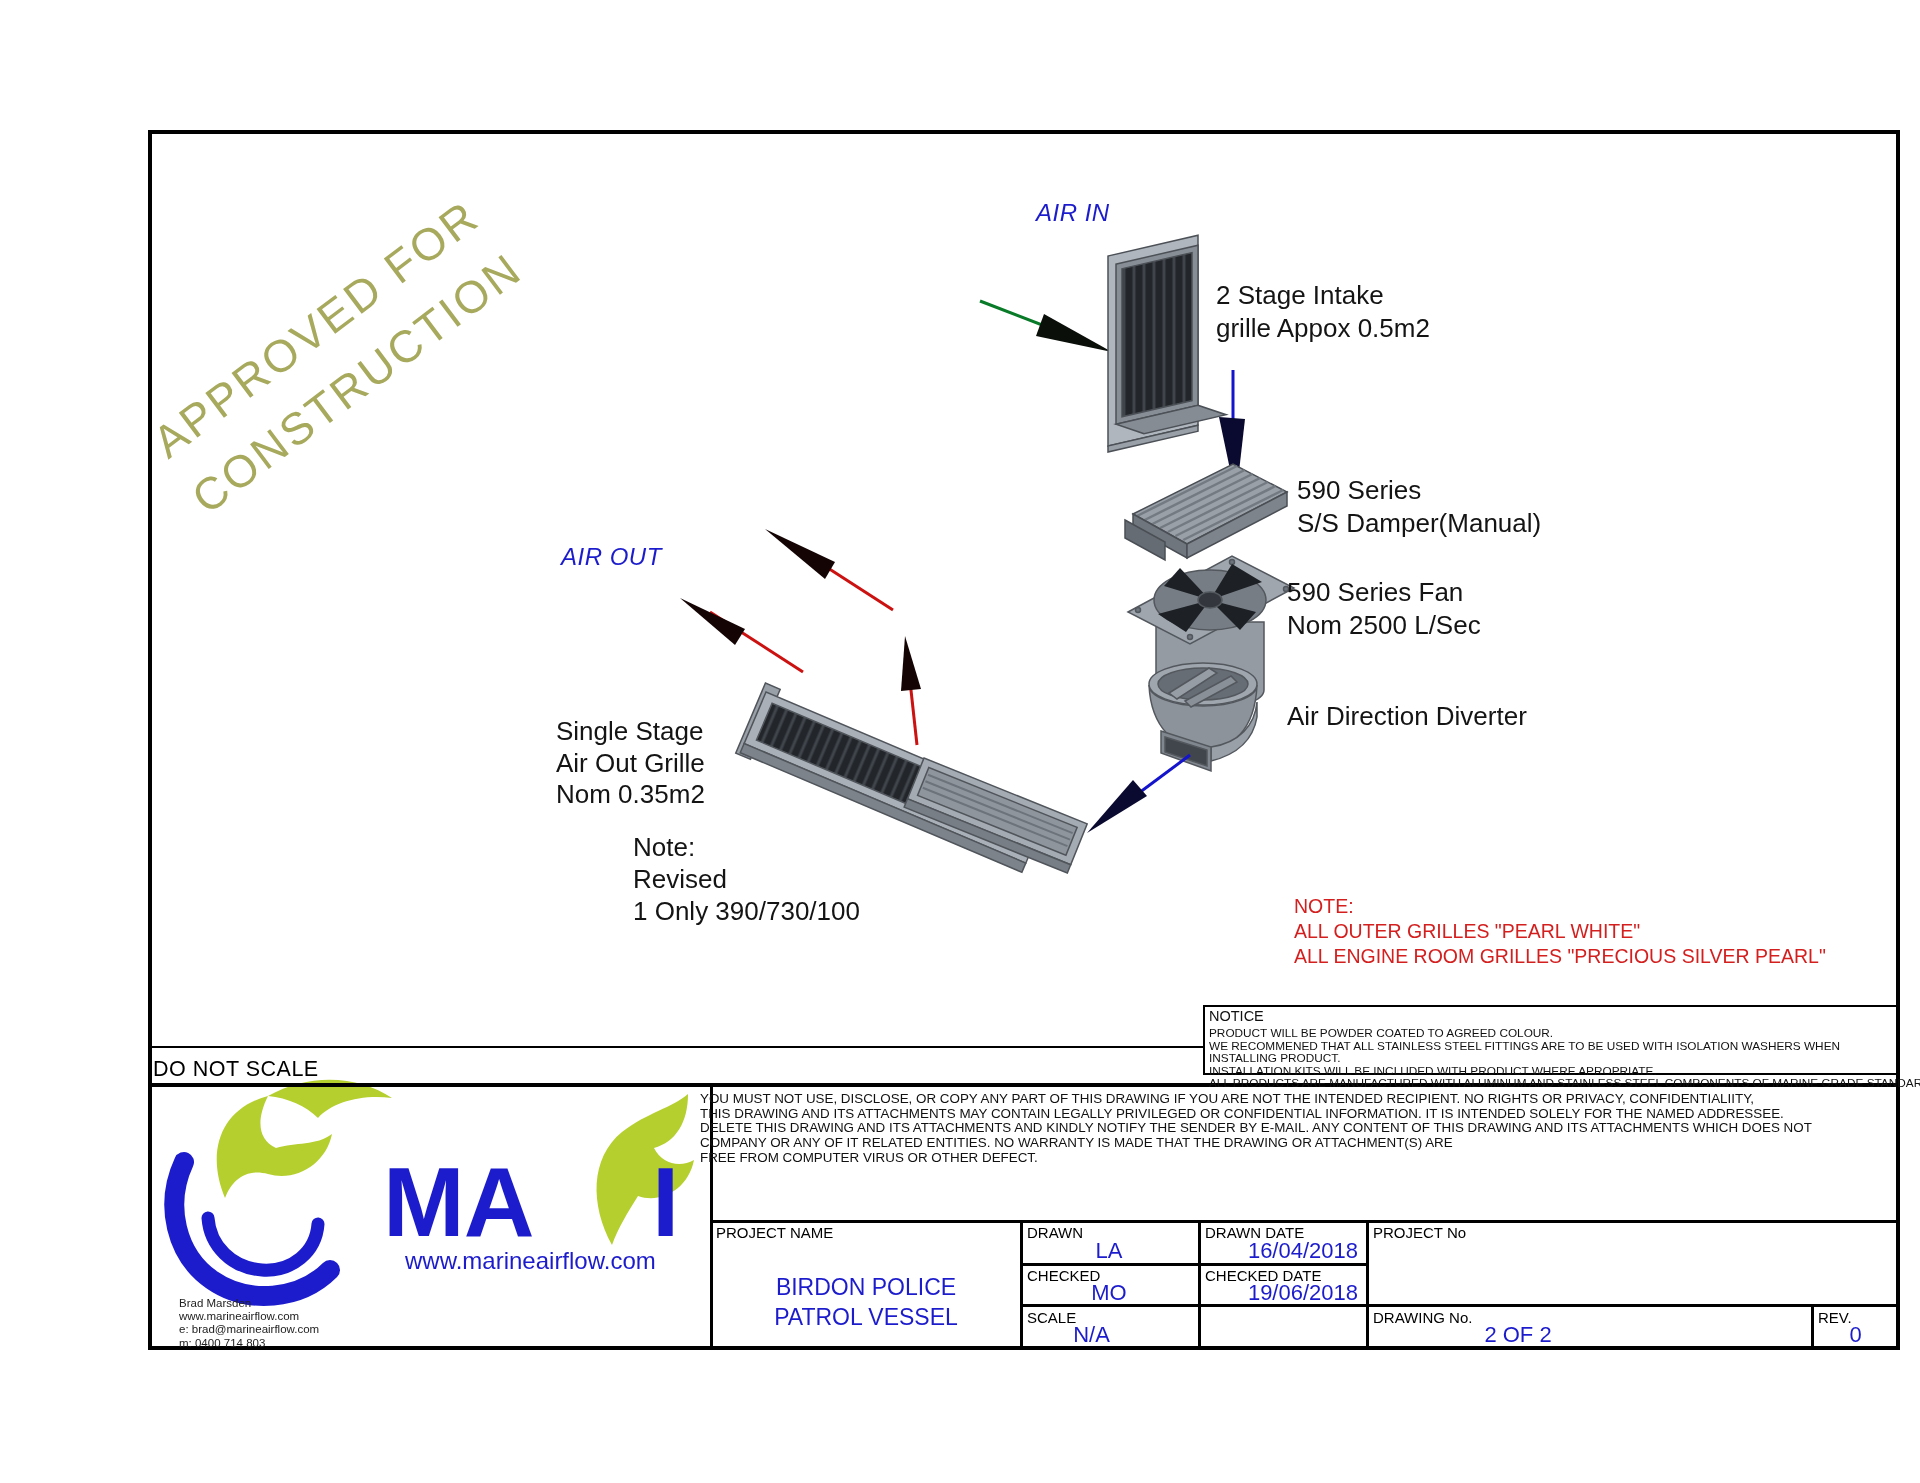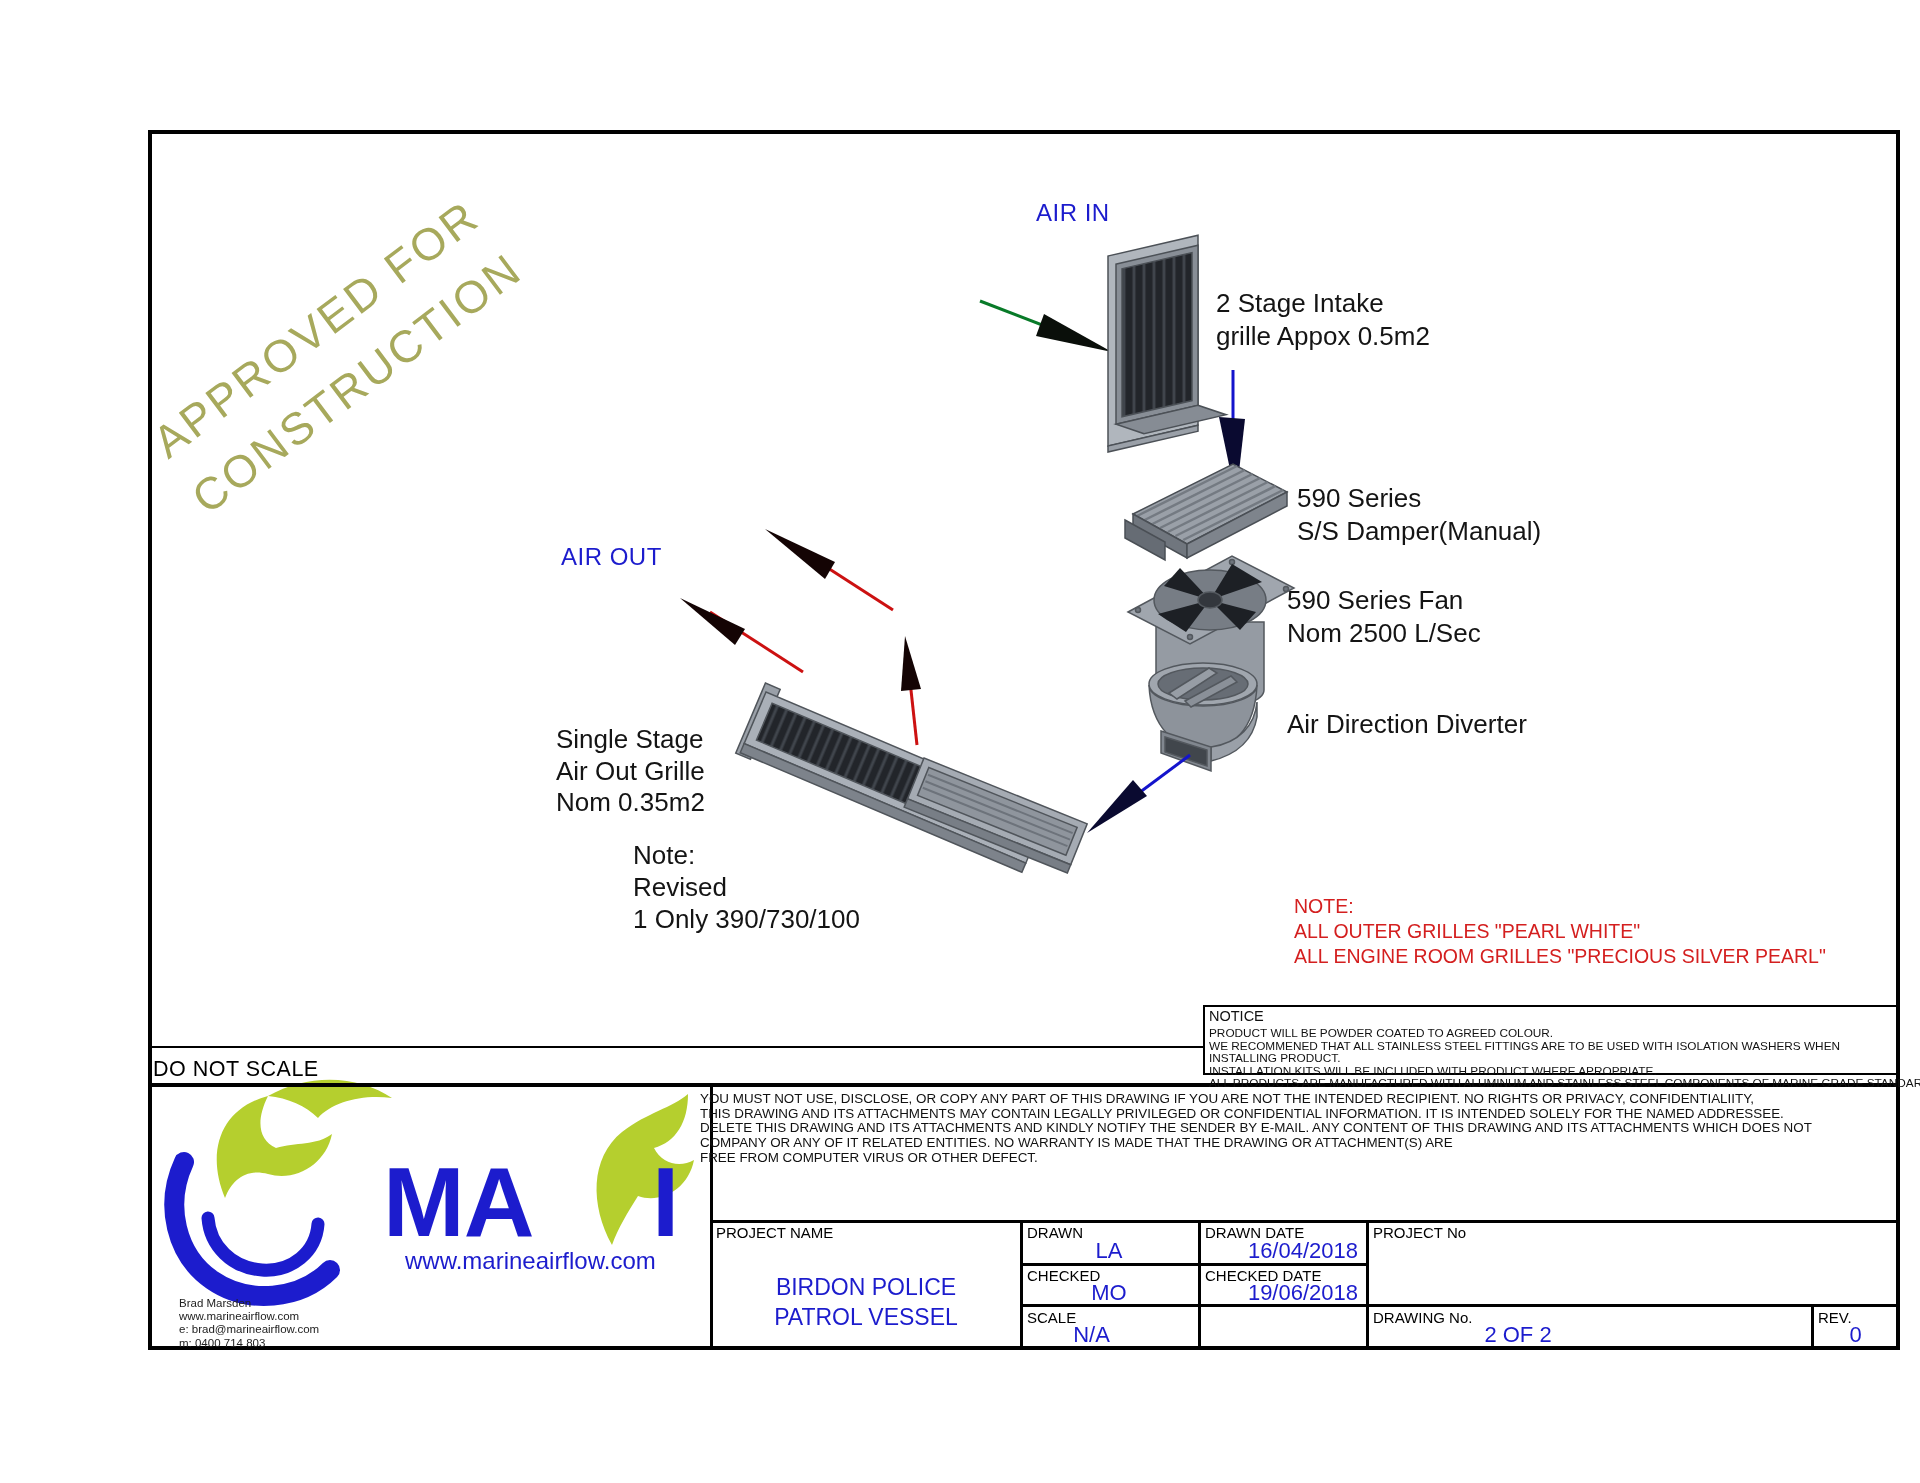--- a/index.html
+++ b/index.html
@@ -4,22 +4,22 @@
 <style>
   * { margin:0; padding:0; box-sizing:border-box; }
   html,body { background:#ffffff; }
   body {
     width:1920px; height:1483px; position:relative; overflow:hidden;
     font-family:"Liberation Sans", sans-serif; color:#111;
   }
   .abs { position:absolute; }
   .hline { position:absolute; background:#000; }
   .vline { position:absolute; background:#000; }
-  .lbl-black { position:absolute; font-size:26px; line-height:33px; color:#141414;margin-top:8px; }
-  .lbl-flow  { position:absolute; font-size:24px; color:#1c1ccd; letter-spacing:0.5px; }
+  .lbl-black { position:absolute; font-size:26px; line-height:33px; color:#141414; }
+  .lbl-flow  { position:absolute; font-size:24px; color:#1c1ccd; letter-spacing:0.5px;font-style:italic; }
   .watermark {
     position:absolute; left:103px; top:288px; width:470px; height:140px;
     transform:rotate(-37deg); transform-origin:center;
     color:#a7a95c; font-size:45px; letter-spacing:3px; text-align:center; line-height:1.5;
     white-space:nowrap;
   }
   .rednote { position:absolute; left:1294px; top:894px; font-size:19.5px; line-height:25px; color:#d41f1f; }
   .notice-box { position:absolute; left:1203px; top:1005px; width:695px; height:70px; border:2px solid #000; }
   .notice-text { position:absolute; left:1209px; top:1008px; width:688px; }
   .notice-text .t { font-size:14.5px; margin-bottom:3px; }

